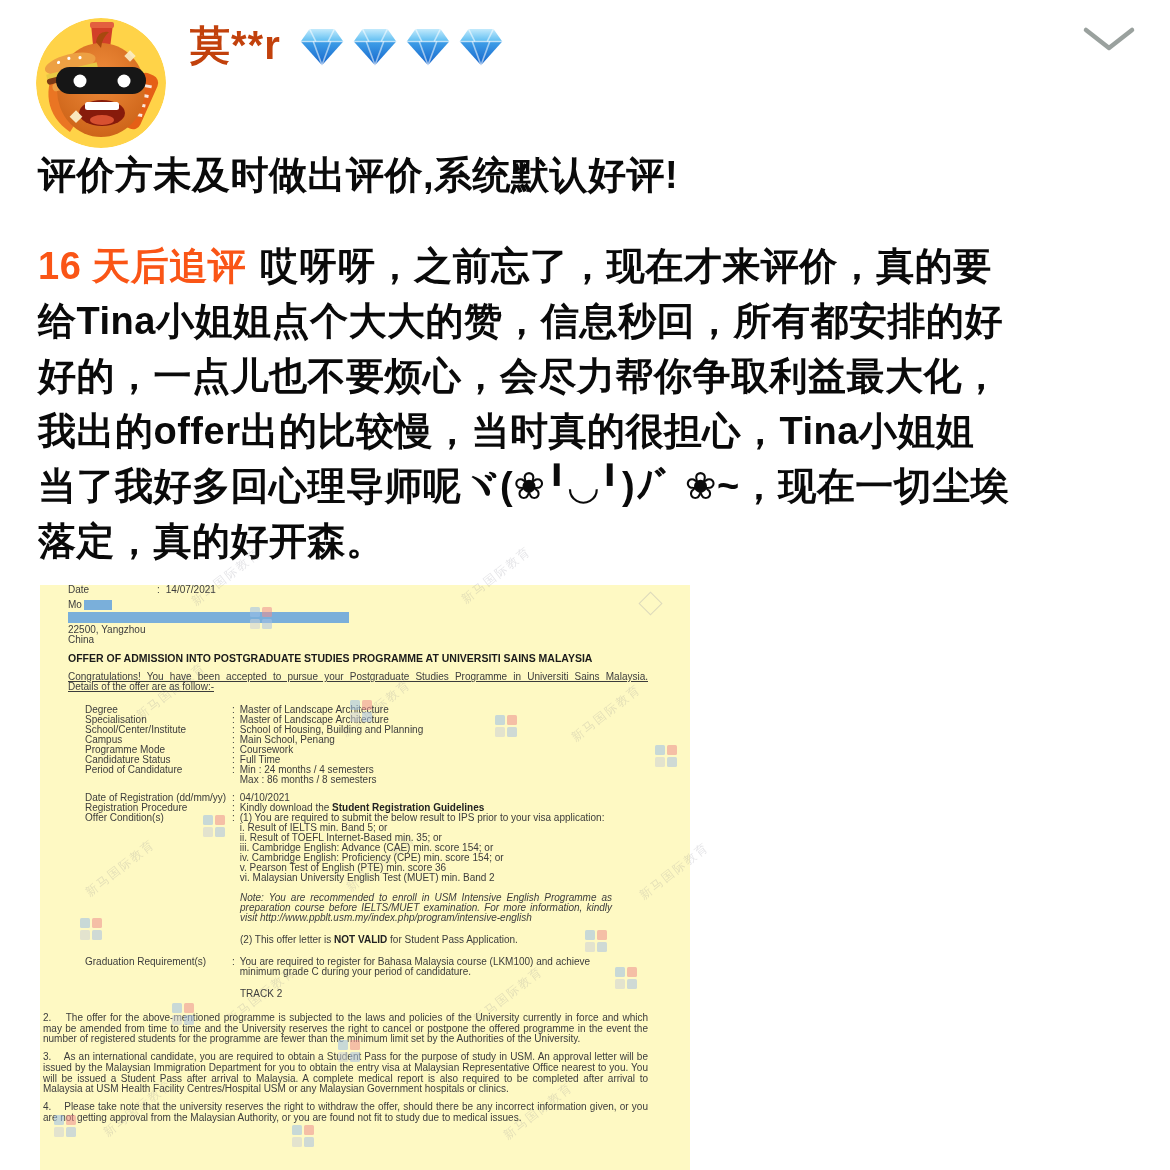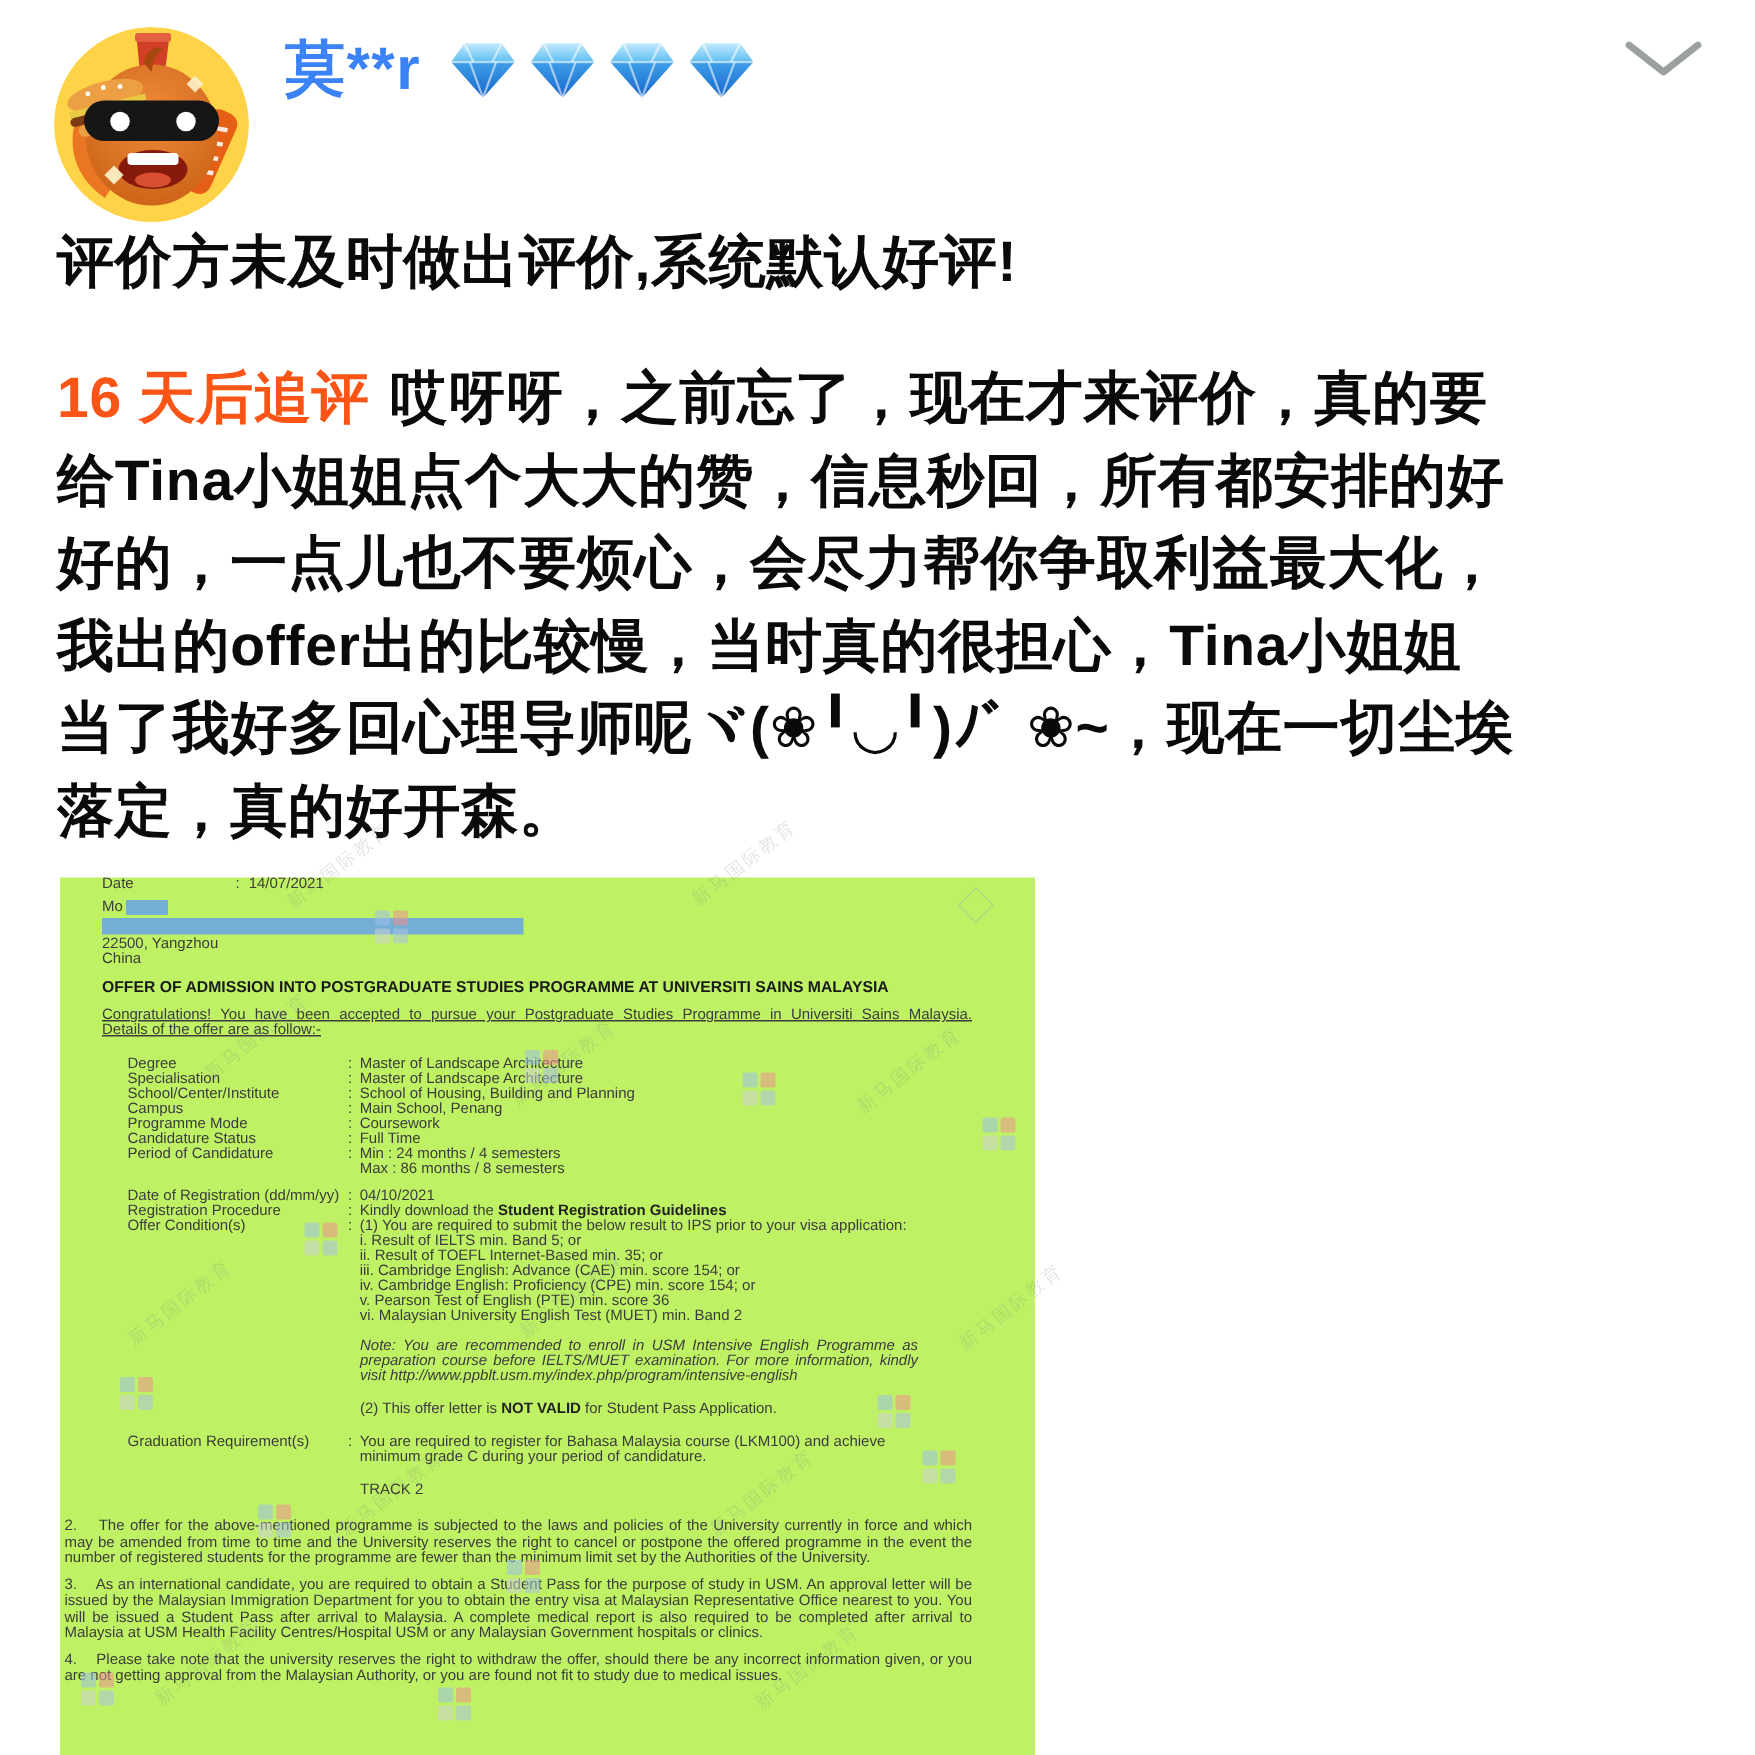--- a/index.html
+++ b/index.html
@@ -5,36 +5,36 @@
   html,body { margin:0; padding:0; }
   body {
     width:1170px; height:1170px; overflow:hidden; background:#ffffff;
     font-family:"Liberation Sans","DejaVu Sans",sans-serif;
     -webkit-font-smoothing:antialiased;
   }
   
   .header { position:relative; height:148px; }
   .avatar { position:absolute; left:36px; top:18px; width:130px; height:130px; }
   .name-row { position:absolute; left:190px; top:18px; display:flex; align-items:center; gap:16px; }
-  .username { font-size:40px; font-weight:700; color:#3b82f6; letter-spacing:1px; }
+  .username { font-size:40px; font-weight:700; color:#c2410c; letter-spacing:1px; }
   .gems { display:flex; gap:3px; margin-top:2px; }
   .gem { width:50px; height:44px; }
   .time { position:absolute; left:192px; top:86px; font-size:31px; color:#9e9e9e; }
   .chevron { position:absolute; left:1082px; top:26px; width:54px; height:28px; cursor:pointer; }
   
   .sys-review {
     margin:0 38px 0 38px; font-size:38px; line-height:55px; font-weight:700;
     color:#0a0a0a; letter-spacing:0.5px;
   }
   .append { margin:36px 38px 0 38px; font-size:38px; line-height:55px; font-weight:700; color:#0a0a0a; letter-spacing:0.5px; }
   .append-label { color:#fa5516; margin-right:14px; }
   
   .doc {
     position:relative; margin:16px 0 0 40px; width:650px; height:585px;
-    font-size:10px; line-height:10px; color:#3c3c3c; background:#bef264;
+    font-size:10px; line-height:10px; color:#3c3c3c; background:#fef9c3;
     overflow:visible; cursor:pointer;
   }
   .doc-head { margin-left:28px; }
   .drow { display:flex; }
   .date-label { width:89px; flex:none; }
   .dcolon { flex:none; margin-right:6px; }
   .mo-row { margin-top:5px; display:flex; align-items:center; height:10px; }
   .redact-sm { width:28px; height:10px; background:#6fa8dc; margin-left:2px; opacity:.92; }
   .redact-bar { margin-top:2px; width:281px; height:11px; background:#6fa8dc; opacity:.92; }
   .addr { margin-top:2px; }

